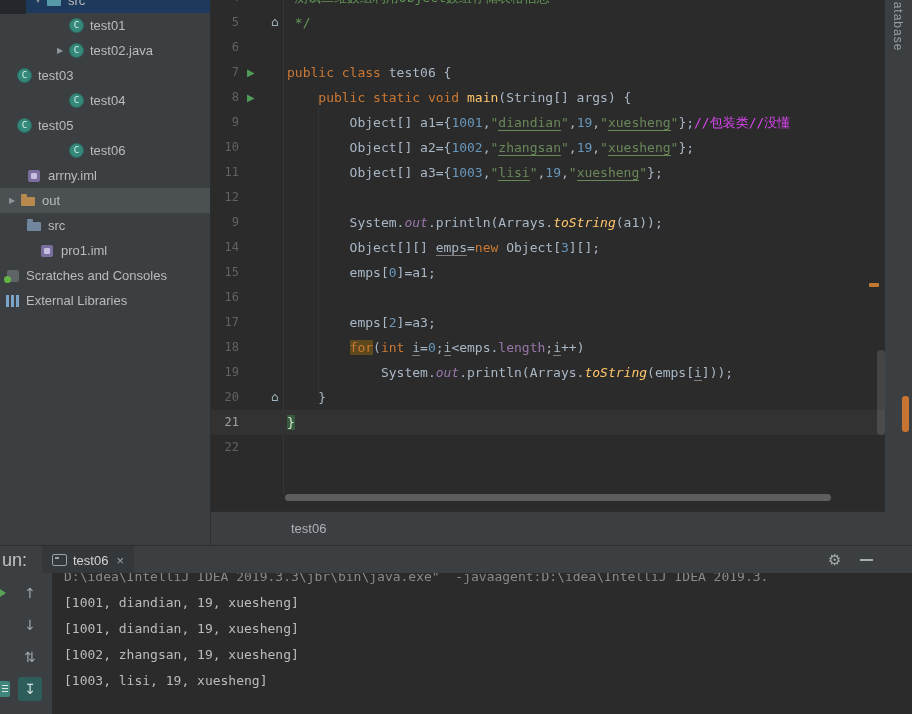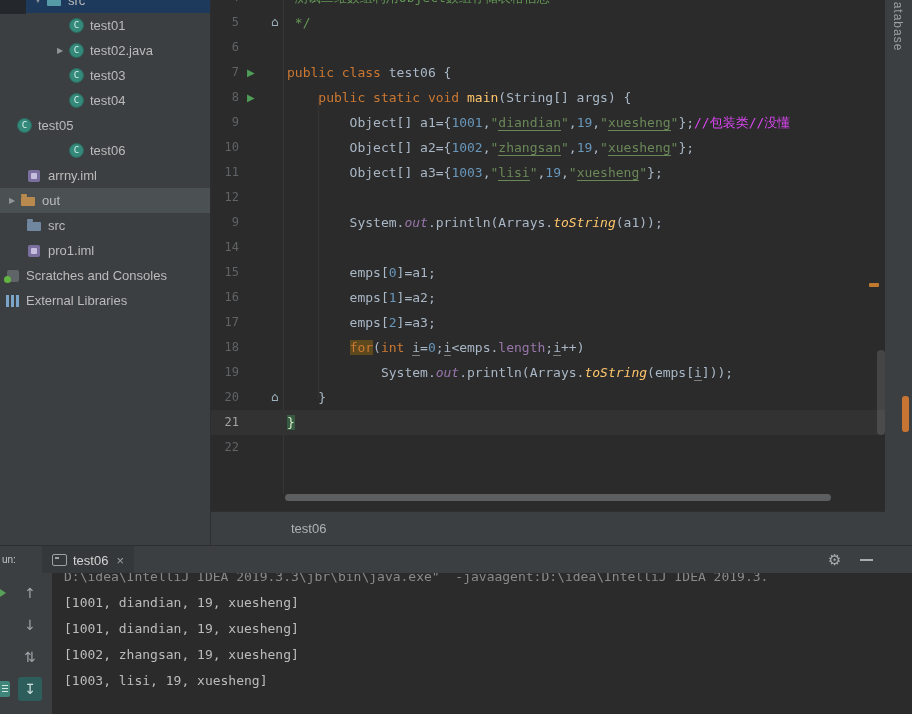--- a/index.html
+++ b/index.html
@@ -69,21 +69,21 @@
   .breadcrumbs span{margin-left:80px;line-height:34px;font-size:13px;color:#aeb2b6;}
 
   
   .right-stripe{position:absolute;left:885px;top:0;width:27px;height:545px;background:#3c3f41;overflow:hidden;}
   .db-btn{position:absolute;top:-8px;left:6px;writing-mode:vertical-rl;font-size:12px;color:#9aa0a4;letter-spacing:1px;cursor:pointer;}
   .orange-bar{position:absolute;left:17px;top:396px;width:7px;height:36px;background:#c87432;border-radius:3px;}
 
   
   .run-panel{position:absolute;left:0;top:545px;width:912px;height:169px;background:#2b2b2b;}
   .run-header{position:absolute;left:0;top:0;right:0;height:28px;background:#3c3f41;border-top:1px solid #2c2e30;}
-  .run-label{position:absolute;left:2px;top:0;line-height:28px;font-size:10px;color:#c0c3c6;}
+  .run-label{position:absolute;left:2px;top:0;line-height:28px;font-size:18px;color:#c0c3c6;}
   .run-tab{position:absolute;left:42px;top:0;height:28px;display:flex;align-items:center;gap:6px;
            padding:0 10px;background:#35383a;cursor:pointer;}
   .console-ic{width:13px;height:10px;border:1px solid #9aa2a8;border-radius:2px;position:relative;}
   .console-ic::after{content:"";position:absolute;left:2px;top:2px;width:4px;height:2px;background:#9aa2a8;}
   .tab-label{font-size:13px;color:#d4d4d4;}
   .tab-close{font-size:13px;color:#9aa2a8;margin-left:2px;cursor:pointer;}
   .gear{position:absolute;left:828px;top:5px;font-size:15px;color:#a8adb0;cursor:pointer;
         font-family:"DejaVu Sans",sans-serif;}
   .hide-btn{position:absolute;left:860px;top:13px;width:13px;height:2px;background:#a8adb0;cursor:pointer;}
   .run-toolbar{position:absolute;left:0;top:28px;width:52px;height:141px;background:#3c3f41;overflow:hidden;}
@@ -117,21 +117,21 @@
         <div class="tree-row" style="padding-left: 52px;">
           <span class="arrow"></span>
           <span class="ic ic-java-class"></span>
           <span class="tlabel">test01</span>
         </div>
         <div class="tree-row" style="padding-left: 52px;">
           <span class="arrow">▶</span>
           <span class="ic ic-java-class"></span>
           <span class="tlabel">test02.java</span>
         </div>
-        <div class="tree-row" style="padding-left: 52px;">
+        <div class="tree-row" style="">
           <span class="arrow"></span>
           <span class="ic ic-java-class"></span>
           <span class="tlabel">test03</span>
         </div>
         <div class="tree-row" style="padding-left: 52px;">
           <span class="arrow"></span>
           <span class="ic ic-java-class"></span>
           <span class="tlabel">test04</span>
         </div>
         <div class="tree-row" style="">
@@ -150,21 +150,21 @@
         </div>
         <div class="tree-row sel-gray" style="padding-left: 4px;">
           <span class="arrow">▶</span>
           <span class="ic ic-folder-excluded"></span>
           <span class="tlabel">out</span>
         </div>
         <div class="tree-row" style="padding-left: 26px;">
           <span class="ic ic-folder"></span>
           <span class="tlabel">src</span>
         </div>
-        <div class="tree-row" style="padding-left: 26px;">
+        <div class="tree-row" style="padding-left: 39px;">
           <span class="ic ic-iml-file"></span>
           <span class="tlabel">pro1.iml</span>
         </div>
         <div class="tree-row" style="padding-left: 4px;">
           <span class="ic ic-scratches"></span>
           <span class="tlabel">Scratches and Consoles</span>
         </div>
         <div class="tree-row" style="padding-left: 4px;">
           <span class="ic ic-libraries"></span>
           <span class="tlabel">External Libraries</span>
@@ -180,23 +180,23 @@
         <div class="code-row" style="top: -15px;"><span class="ln">4</span><span class="ct"><span class="tk-doc"> 测试二维数组利用Object数组存储表格信息</span></span></div>
         <div class="code-row" style="top: 10px;"><span class="ln">5</span><span class="fold">⌂</span><span class="ct"><span class="tk-doc"> */</span></span></div>
         <div class="code-row" style="top: 35px;"><span class="ln">6</span><span class="ct"></span></div>
         <div class="code-row" style="top: 60px;"><span class="ln">7</span><span class="mark">▶</span><span class="ct"><span class="tk-kw">public class </span><span class="tk-plain">test06 {</span></span></div>
         <div class="code-row" style="top: 85px;"><span class="ln">8</span><span class="mark">▶</span><span class="ct"><span class="tk-plain">    </span><span class="tk-kw">public static void </span><span class="tk-fn">main</span><span class="tk-plain">(String[] args) {</span></span></div>
         <div class="code-row" style="top: 110px;"><span class="ln">9</span><span class="ct"><span class="tk-plain">        Object[] a1={</span><span class="tk-num">1001</span><span class="tk-plain">,</span><span class="tk-str">"</span><span class="tk-str-u">diandian</span><span class="tk-str">"</span><span class="tk-plain">,</span><span class="tk-num">19</span><span class="tk-plain">,</span><span class="tk-str">"</span><span class="tk-str-u">xuesheng</span><span class="tk-str">"</span><span class="tk-plain">};</span><span class="tk-cmt">//包装类//没懂</span></span></div>
         <div class="code-row" style="top: 135px;"><span class="ln">10</span><span class="ct"><span class="tk-plain">        Object[] a2={</span><span class="tk-num">1002</span><span class="tk-plain">,</span><span class="tk-str">"</span><span class="tk-str-u">zhangsan</span><span class="tk-str">"</span><span class="tk-plain">,</span><span class="tk-num">19</span><span class="tk-plain">,</span><span class="tk-str">"</span><span class="tk-str-u">xuesheng</span><span class="tk-str">"</span><span class="tk-plain">};</span></span></div>
         <div class="code-row" style="top: 160px;"><span class="ln">11</span><span class="ct"><span class="tk-plain">        Object[] a3={</span><span class="tk-num">1003</span><span class="tk-plain">,</span><span class="tk-str">"</span><span class="tk-str-u">lisi</span><span class="tk-str">"</span><span class="tk-plain">,</span><span class="tk-num">19</span><span class="tk-plain">,</span><span class="tk-str">"</span><span class="tk-str-u">xuesheng</span><span class="tk-str">"</span><span class="tk-plain">};</span></span></div>
         <div class="code-row" style="top: 185px;"><span class="ln">12</span><span class="ct"></span></div>
         <div class="code-row" style="top: 210px;"><span class="ln">9</span><span class="ct"><span class="tk-plain">        System.</span><span class="tk-sfield">out</span><span class="tk-plain">.println(Arrays.</span><span class="tk-smethod">toString</span><span class="tk-plain">(a1));</span></span></div>
-        <div class="code-row" style="top: 235px; padding-left: 8px;"><span class="ln">14</span></div>
+        <div class="code-row" style="top: 235px; padding-left: 8px;"><span class="ln">14</span><span class="ct"><span class="tk-plain">        Object[][] </span><span class="tk-plain-u">emps</span><span class="tk-plain">=</span><span class="tk-kw">new</span><span class="tk-plain"> Object[</span><span class="tk-num">3</span><span class="tk-plain">][];</span></span></div>
         <div class="code-row" style="top: 260px;"><span class="ln">15</span><span class="ct"><span class="tk-plain">        emps[</span><span class="tk-num">0</span><span class="tk-plain">]=a1;</span></span></div>
-        <div class="code-row" style="top: 285px;"><span class="ln">16</span><span class="ct"><span class="tk-plain">        emps[</span><span class="tk-num">1</span><span class="tk-plain">]=a2;</span></span></div>
+        <div class="code-row" style="top: 285px;"><span class="ln">16</span></div>
         <div class="code-row" style="top: 310px;"><span class="ln">17</span><span class="ct"><span class="tk-plain">        emps[</span><span class="tk-num">2</span><span class="tk-plain">]=a3;</span></span></div>
         <div class="code-row" style="top: 335px;"><span class="ln">18</span><span class="ct"><span class="tk-plain">        </span><span class="tk-kwhl">for</span><span class="tk-plain">(</span><span class="tk-kw">int</span><span class="tk-plain"> </span><span class="tk-plain-u">i</span><span class="tk-plain">=</span><span class="tk-num">0</span><span class="tk-plain">;</span><span class="tk-plain-u">i</span><span class="tk-plain">&lt;emps.</span><span class="tk-field">length</span><span class="tk-plain">;</span><span class="tk-plain-u">i</span><span class="tk-plain">++)</span></span></div>
         <div class="code-row" style="top: 360px;"><span class="ln">19</span><span class="ct"><span class="tk-plain">            System.</span><span class="tk-sfield">out</span><span class="tk-plain">.println(Arrays.</span><span class="tk-smethod">toString</span><span class="tk-plain">(emps[</span><span class="tk-plain-u">i</span><span class="tk-plain">]));</span></span></div>
         <div class="code-row" style="top: 385px;"><span class="ln">20</span><span class="fold">⌂</span><span class="ct"><span class="tk-plain">    }</span></span></div>
         <div class="code-row current" style="top: 410px;"><span class="ln">21</span><span class="ct"><span class="tk-brace-hl">}</span></span></div>
         <div class="code-row" style="top: 435px;"><span class="ln">22</span><span class="ct"></span></div>
       </div>
     <div class="hscroll"></div>
     <div class="vscroll"></div>
     <div class="stripe-mark"></div>

